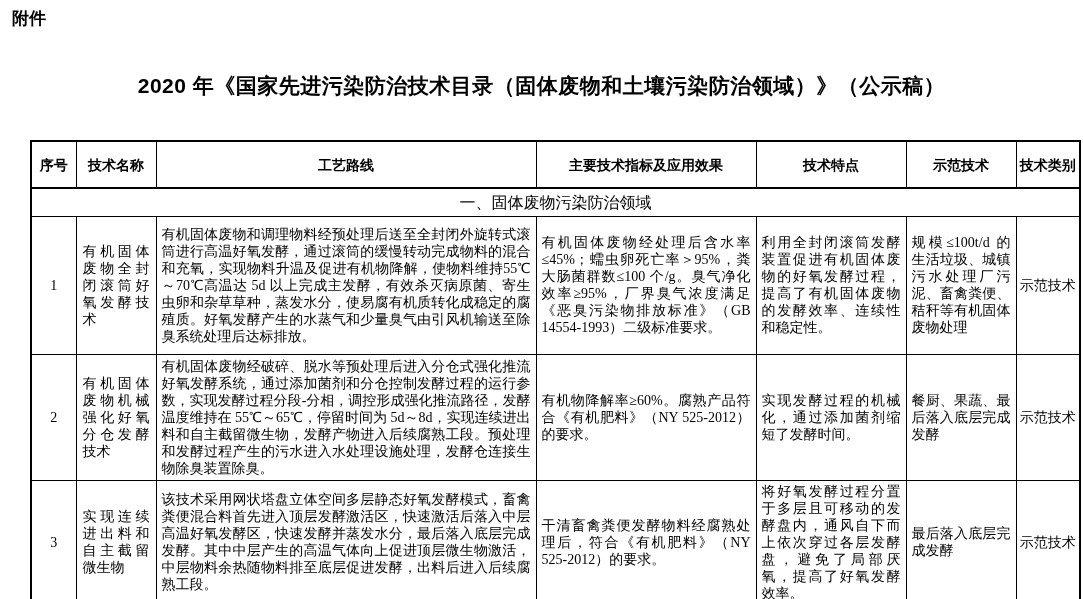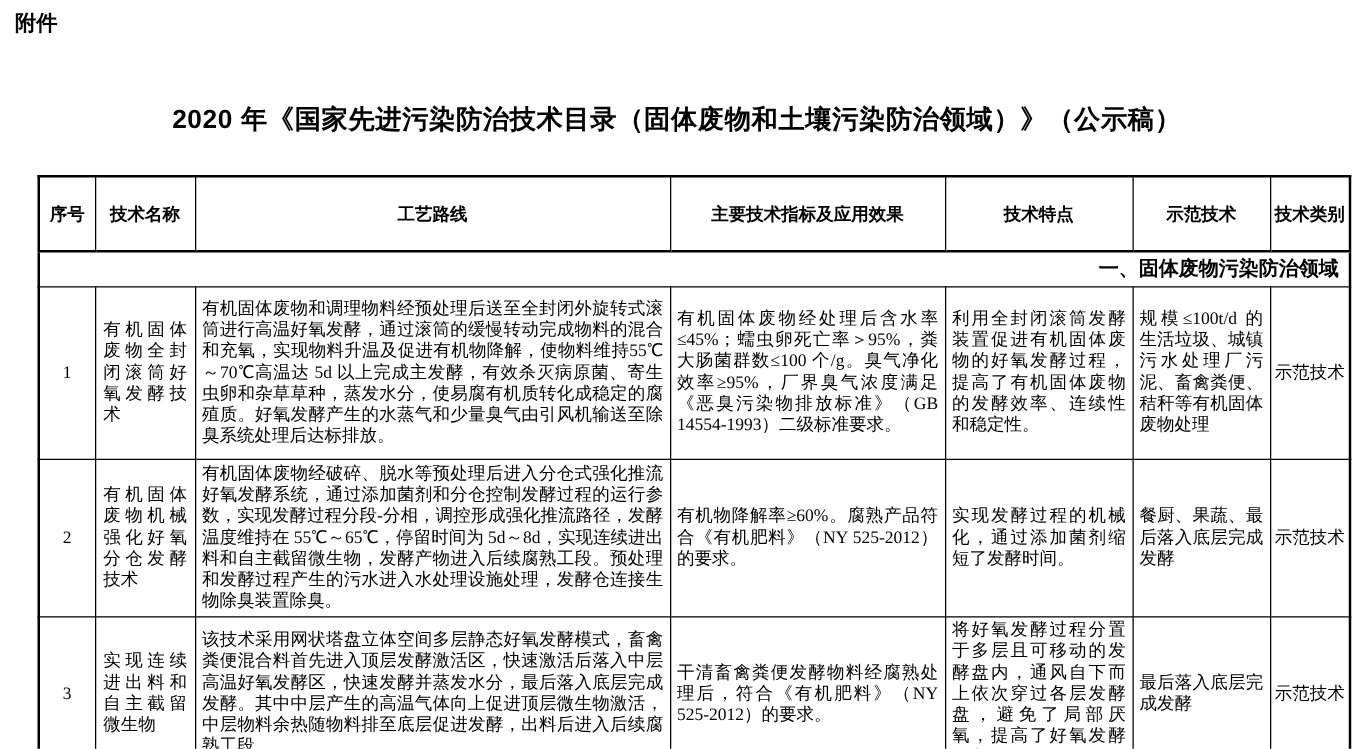--- a/index.html
+++ b/index.html
@@ -17,21 +17,21 @@
   .attachment {
     position: absolute;
     left: 12px; top: 8px;
     font-family: "Liberation Sans", sans-serif;
     font-weight: bold;
     font-size: 17px;
     line-height: 22px;
   }
   .doc-title {
     position: absolute;
-    left: 0; top: 82px;
+    left: 0; top: 72px;
     width: 1083px;
     text-align: center;
     font-family: "Liberation Sans", sans-serif;
     font-weight: bold;
     font-size: 21px;
     line-height: 28px;
     letter-spacing: 0.5px;
   }
   table.catalog {
     position: absolute;
@@ -67,26 +67,26 @@
     padding: 20px 6px;
     margin-left: 24px;
   }
   td.just {
     text-align: justify;
     text-justify: inter-ideograph;
   }
   td.c-category { text-align: center; padding: 18px 3px; }
   td.section-cell {
     font-family: "Liberation Sans", sans-serif;
-    font-weight: bold;
+    font-weight: normal;
     font-size: 16px;
-    text-align: right;
+    text-align: center;
     padding: 2px 8px;
   }
-  tr.hdr-row   { height: 60px; }
+  tr.hdr-row   { height: 47px; }
   tr.sec-row   { height: 28px; }
   tr.row-1     { height: 138px; }
   tr.row-2     { height: 119px; }
   tr.row-3     { height: 120px; }
 </style>
 </head>
 <body>
 
 <div class="page">
 

